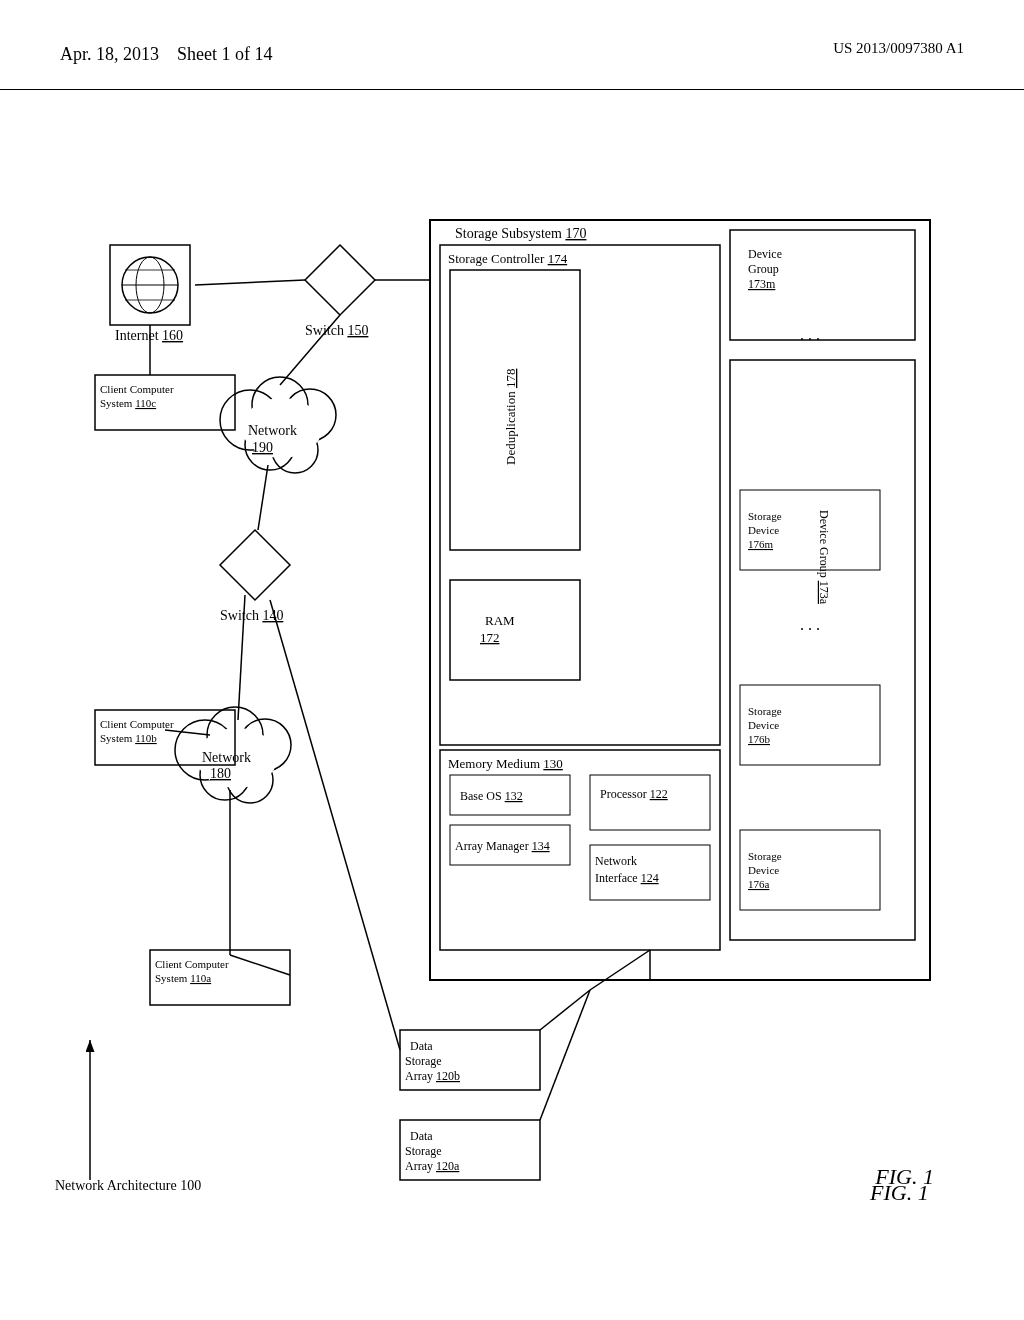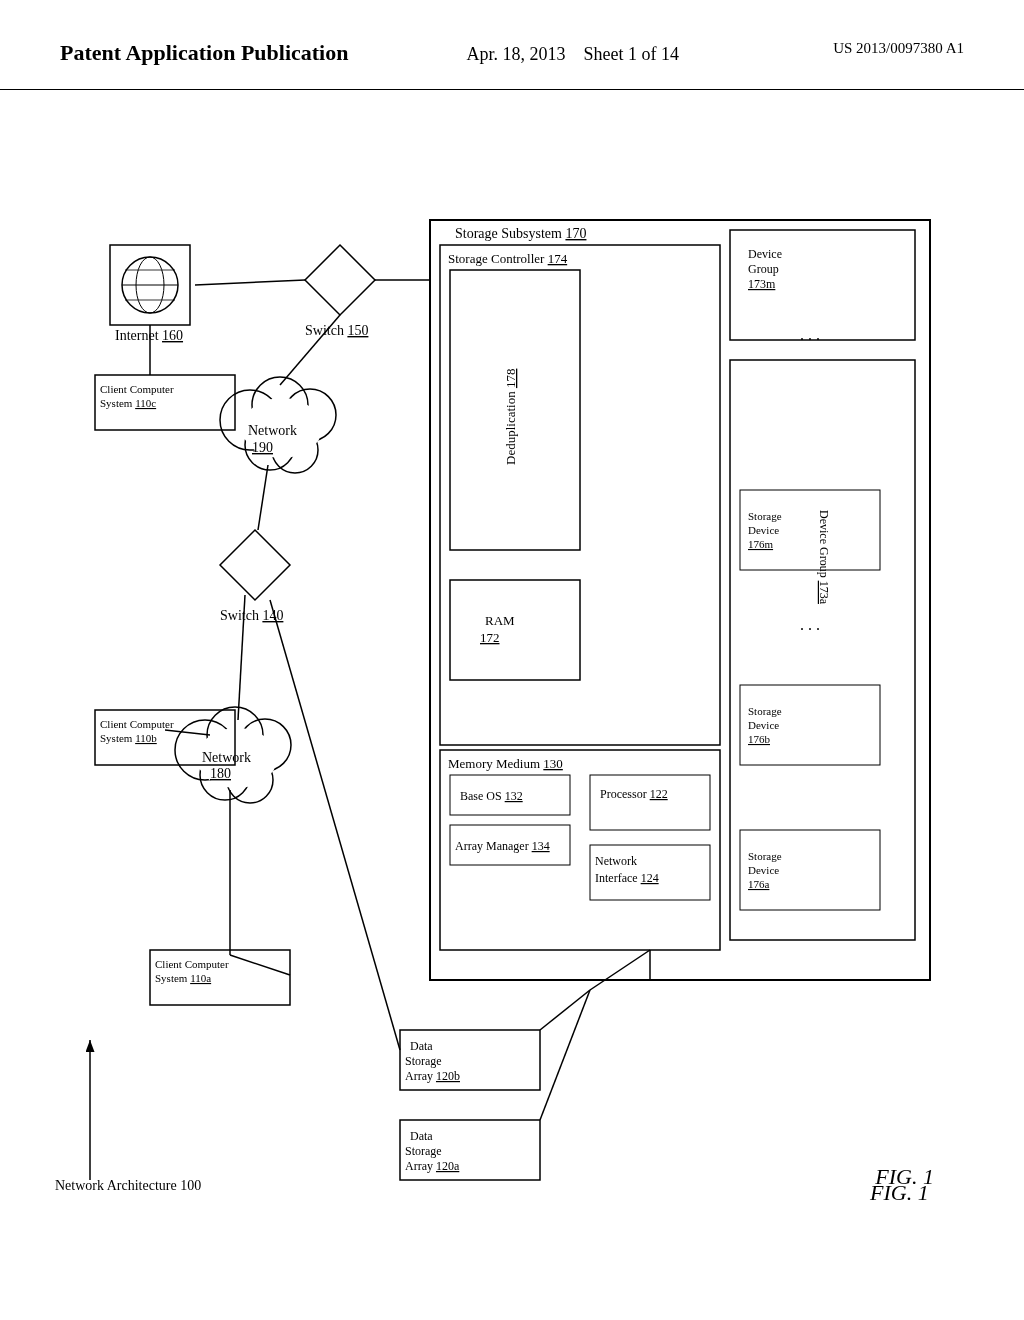--- a/index.html
+++ b/index.html
@@ -48,21 +48,20 @@
       top: 0;
       left: 0;
       width: 100%;
       height: 100%;
     }
   </style>
 </head>
 <body>
 
 <div class="page-header">
-  <div class="header-left">Patent Application Publication</div>
   <div class="header-center">
     <span>Apr. 18, 2013</span>&nbsp;&nbsp;&nbsp;
     <span>Sheet 1 of 14</span>
   </div>
   <div class="header-right">US 2013/0097380 A1</div>
 </div>
 
 <div class="diagram-area">
   <svg class="main-diagram" viewBox="0 0 1024 1200" xmlns="http://www.w3.org/2000/svg">
 

